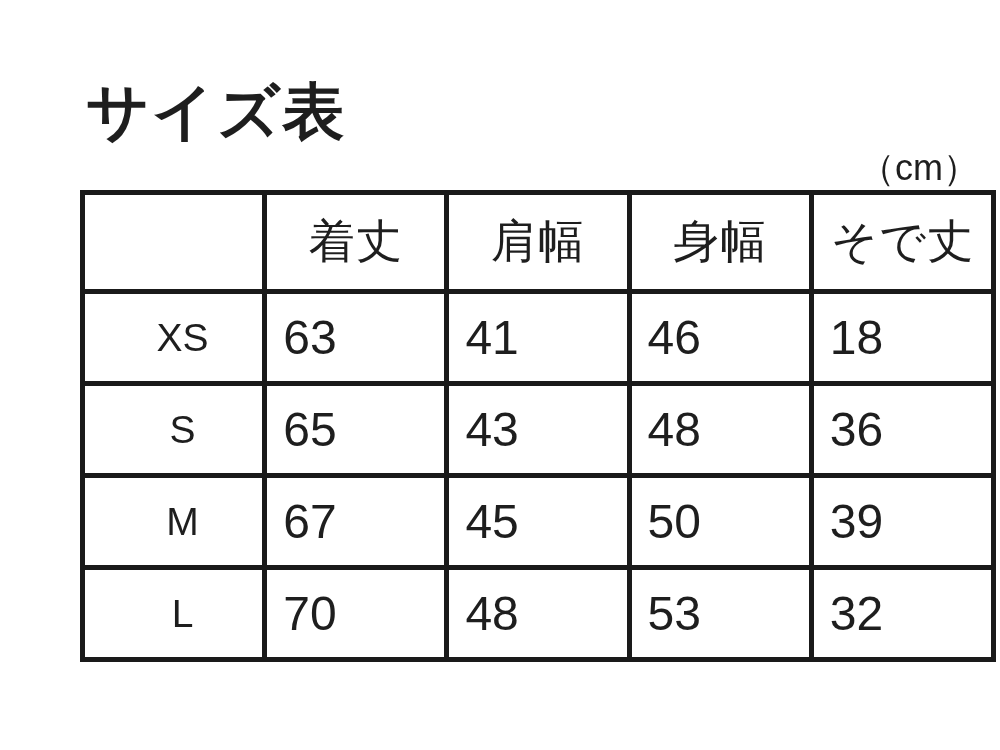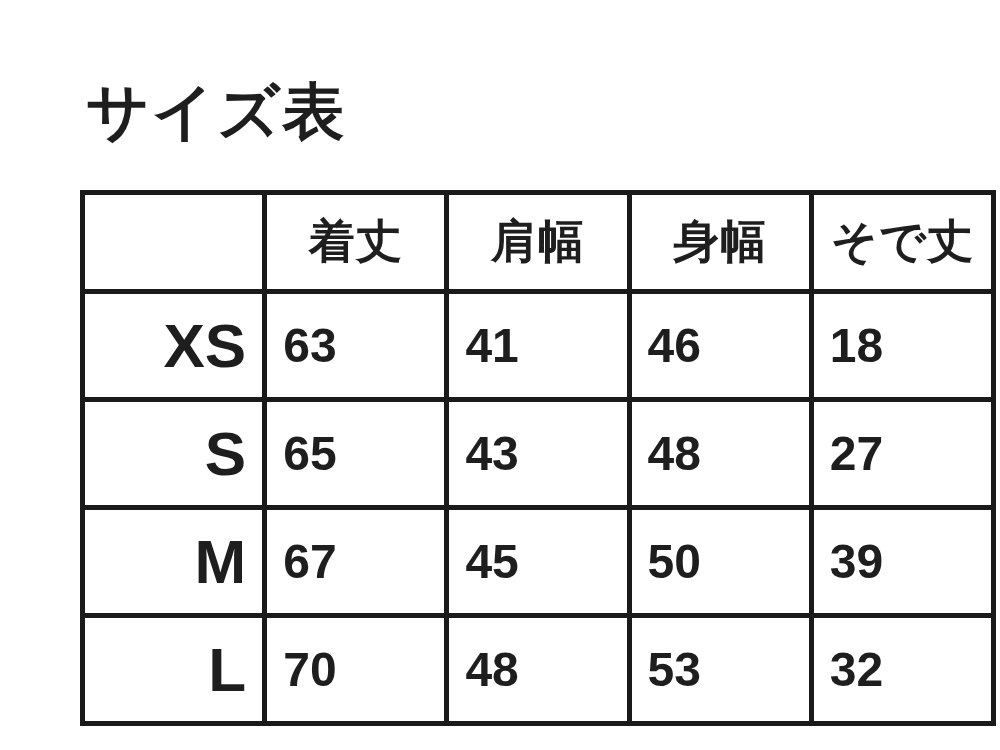--- a/index.html
+++ b/index.html
@@ -42,49 +42,50 @@
     left: 48px;
     top: 158px;
     width: 916px;
     border-collapse: collapse;
     table-layout: fixed;
   }
   table.size-table th,
   table.size-table td {
     border: 5px solid #1a1a1a;
     background: #ffffff;
-    font-weight: 700;
+    font-weight: 400;
     vertical-align: middle;
     overflow: hidden;
   }
   table.size-table col { width: 20%; }
   tr.header-row th {
     height: 95px;
     font-size: 46px;
     text-align: center;
     letter-spacing: 1px;
   }
   tr.data-row { height: 92px; }
   td.size-cell {
-    font-size: 62px;
-    text-align: right;
+    font-size: 39px;
+    text-align: center;
     padding-left: 34px;
   }
   td.value-cell {
     font-size: 48px;
     text-align: left;
   }
 </style>
 </head>
 <body>
 
 <div class="page">
 
   <div class="title">サイズ表</div>
 
+  <div class="unit-label">（cm）</div>
 
   <table class="size-table">
     <colgroup>
       <col>
         <col>
         <col>
         <col>
         <col>
     </colgroup>
     <tbody>
@@ -100,21 +101,21 @@
         <td class="value-cell">63</td>
         <td class="value-cell">41</td>
         <td class="value-cell">46</td>
         <td class="value-cell">18</td>
       </tr>
       <tr class="data-row">
         <td class="size-cell">S</td>
         <td class="value-cell">65</td>
         <td class="value-cell">43</td>
         <td class="value-cell">48</td>
-        <td class="value-cell">27</td>
+        <td class="value-cell">36</td>
       </tr>
       <tr class="data-row">
         <td class="size-cell">M</td>
         <td class="value-cell">67</td>
         <td class="value-cell">45</td>
         <td class="value-cell">50</td>
         <td class="value-cell">39</td>
       </tr>
       <tr class="data-row">
         <td class="size-cell">L</td>

